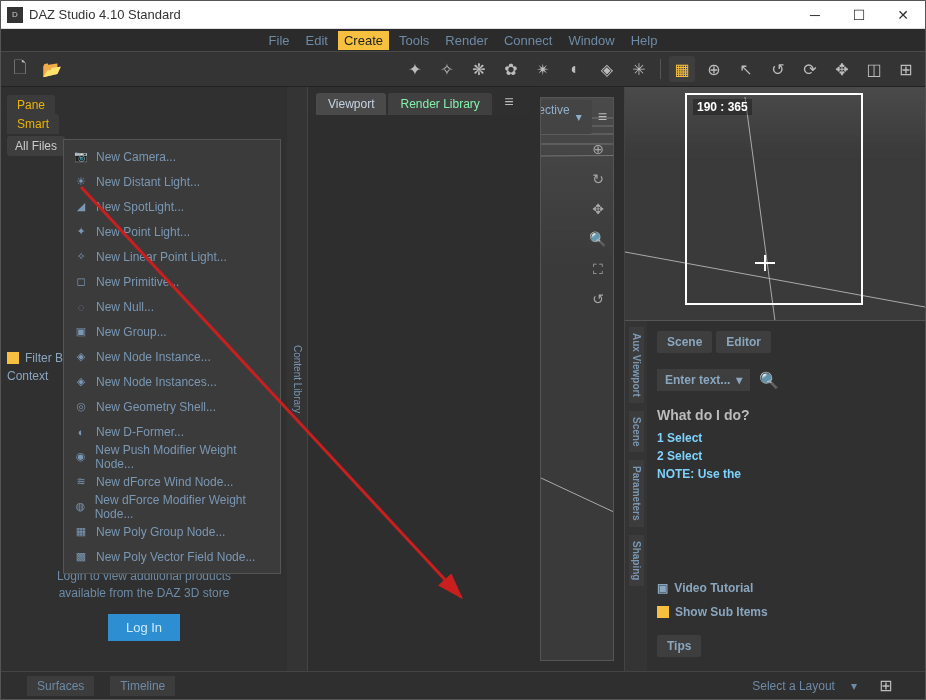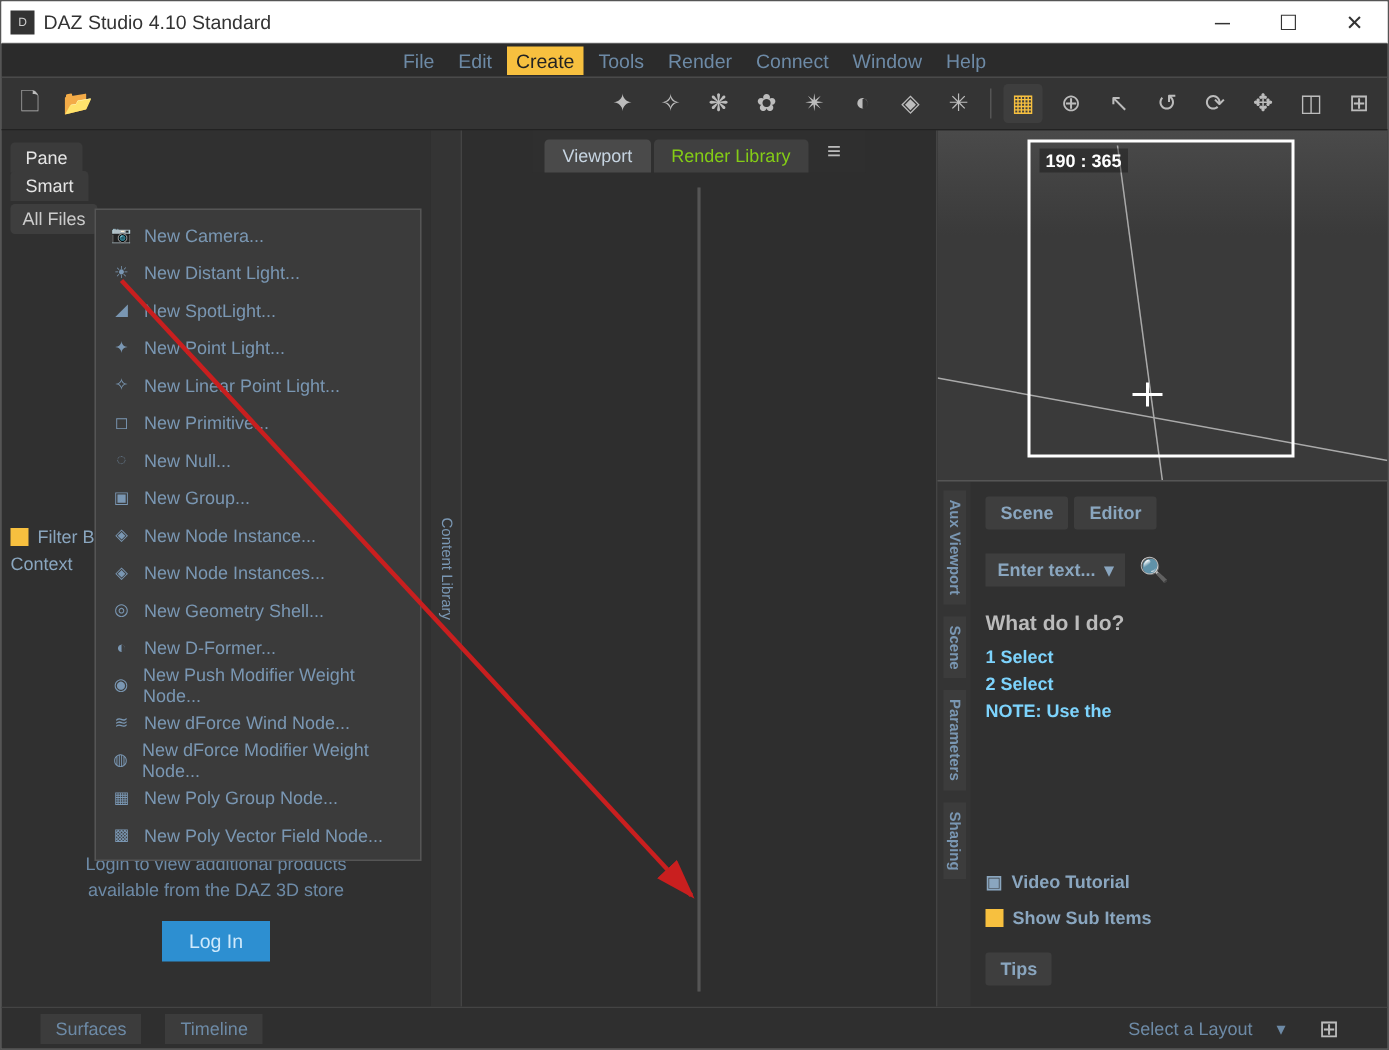--- a/index.html
+++ b/index.html
@@ -20,34 +20,34 @@
 .toolrow { height: 36px; background: #343434; border-top: 1px solid #4a4a4a; border-bottom: 1px solid #222; display: flex; align-items: center; padding: 0 6px; gap: 6px; }
 .toolbtn { width: 26px; height: 26px; display: flex; align-items: center; justify-content: center; color: #bcbcbc; font-size: 16px; cursor: pointer; }
 .toolbtn.yellow { color: #f7c03f; }
 .toolbtn.box { background: #3e3e3e; border-radius: 3px; }
 .toolsep { width: 1px; height: 20px; background: #555; margin: 0 2px; }
 
 .mainarea { flex: 1; display: flex; position: relative; }
 .left { width: 286px; background: #303030; position: relative; display: flex; flex-direction: column; }
 .left .topstrip { height: 30px; display: flex; align-items: flex-end; gap: 4px; padding: 0 6px 2px 6px; }
 .tab { padding: 3px 10px; background: #3b3b3b; color: #9bb3c9; font-size: 12px; cursor: pointer; border-radius: 3px 3px 0 0; }
-.tab.muted { color: #e5e5e5; margin-top: 15px; }
+.tab.muted { color: #eab308; margin-top: 15px; }
 .chip { padding: 3px 8px; background: #3e3e3e; color: #ccc; border-radius: 3px; font-size: 12px; }
 
 .dropdown { position: absolute; left: 62px; top: 52px; width: 218px; background: #3b3b3b; border: 1px solid #555; z-index: 50; padding: 4px 0; }
 .dditem { height: 25px; display: flex; align-items: center; padding: 0 10px; color: #7a97b3; font-size: 12px; cursor: pointer; gap: 8px; }
 .ddicon { width: 14px; height: 14px; color: #7a97b3; display: flex; align-items: center; justify-content: center; font-size: 11px; }
 
 .leftfoot { margin-top: auto; padding: 30px 10px; text-align: center; color: #6d8aa6; font-size: 12px; }
 .leftfoot .loginbox { margin-bottom: 12px; line-height: 1.4; }
 .leftfoot .loginbtn { display: inline-block; background: #2d8fd1; color: #cfe9fb; padding: 6px 18px; font-size: 13px; cursor: pointer; }
 
-.center { flex: 1; background: #2e2e2e; display: flex; flex-direction: column; position: relative; border-left: 1px solid #444; border-right: 1px solid #444; align-items: center; }
+.center { flex: 1; background: #2e2e2e; display: flex; flex-direction: row; position: relative; border-left: 1px solid #444; border-right: 1px solid #444; }
 .center .tabs { height: 28px; background: #2f2f2f; display: flex; align-items: flex-end; padding: 0 8px; gap: 2px; }
-.ctab { padding: 4px 12px; background: #404040; color: #84cc16; font-size: 12px; border-radius: 3px 3px 0 0; cursor: pointer; }
+.ctab { padding: 4px 12px; background: #404040; color: #86efac; font-size: 12px; border-radius: 3px 3px 0 0; cursor: pointer; }
 .ctab.active { background: #4a4a4a; color: #c6d4e1; }
 .viewportwrap { flex: 1; padding: 10px; position: relative; }
 .viewport { width: 100%; height: 100%; background: #3a3a3a; border: 1px solid #555; position: relative; overflow: hidden; }
 .vpbar { position: absolute; top: 6px; left: 6px; right: 6px; height: 26px; display: flex; align-items: center; justify-content: flex-end; gap: 6px; z-index: 5; }
 .vpselect { background: #444; color: #8fb0cc; padding: 3px 10px; display: flex; align-items: center; gap: 6px; font-size: 12px; border-radius: 2px; }
 .vpside { position: absolute; top: 40px; right: 4px; display: flex; flex-direction: column; gap: 8px; z-index: 5; }
 .vpicon { width: 22px; height: 22px; color: #a6a6a6; display: flex; align-items: center; justify-content: center; font-size: 14px; cursor: pointer; }
 
 .right { width: 300px; background: #303030; display: flex; flex-direction: column; font-weight: bold; }
 .miniview { height: 234px; background: #3a3a3a; border-bottom: 1px solid #555; position: relative; overflow: hidden; }

